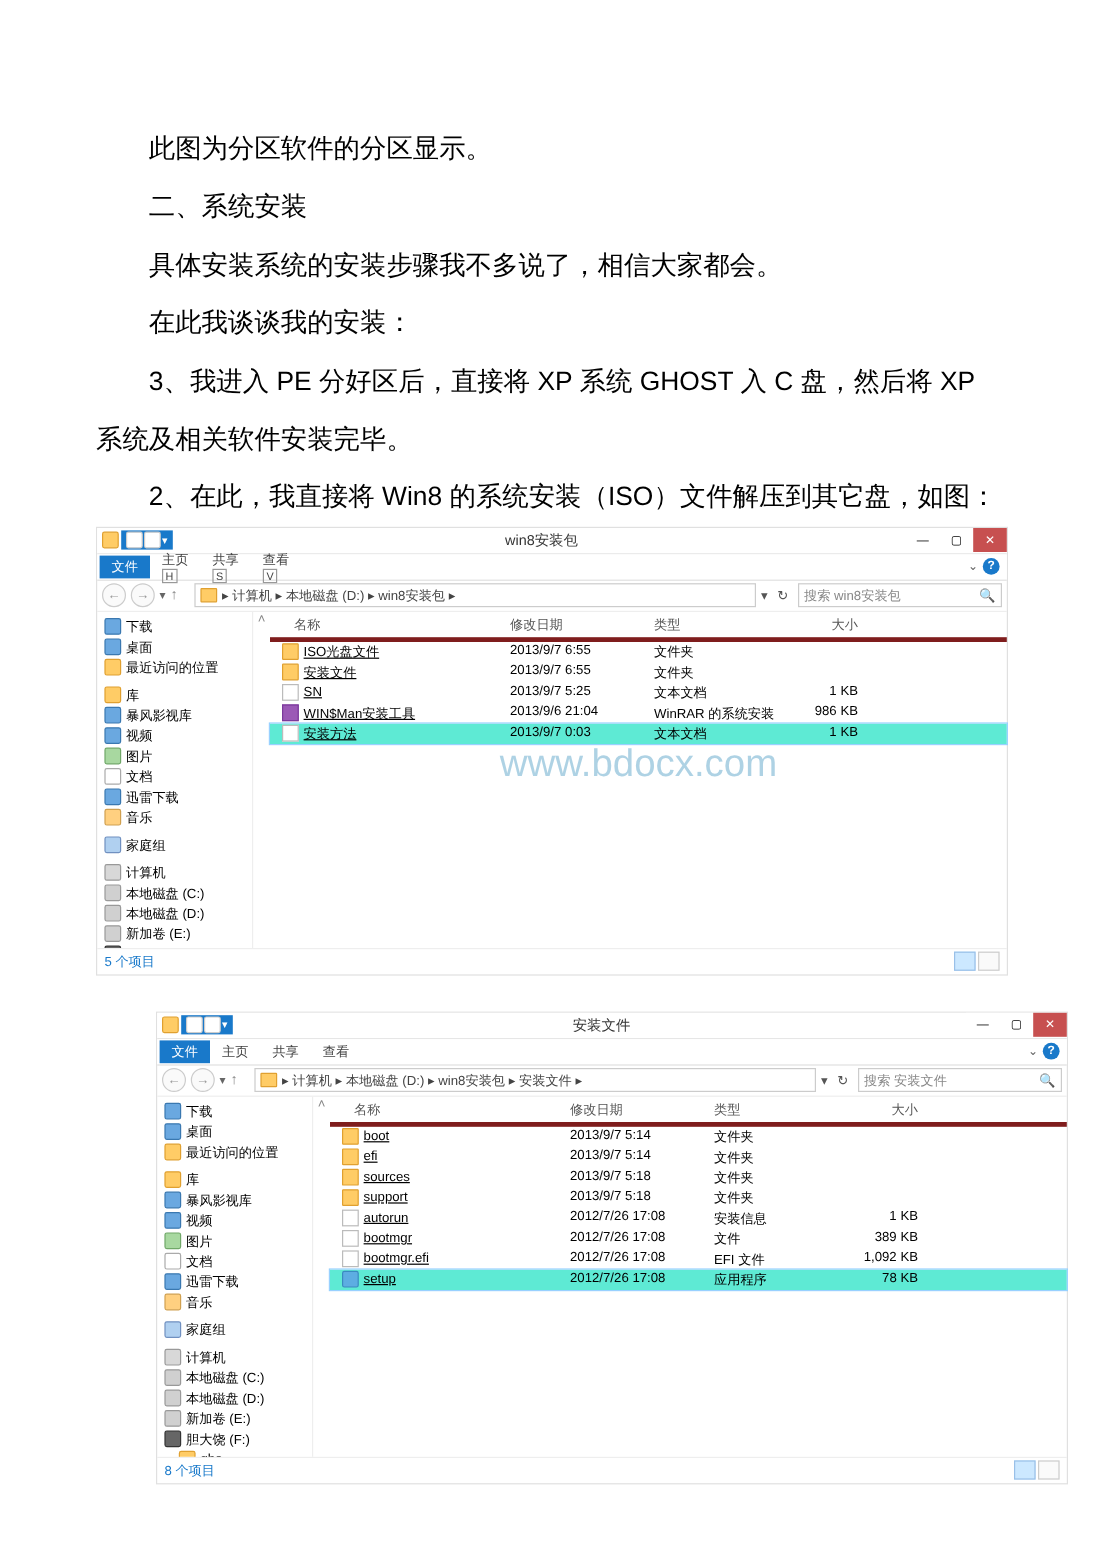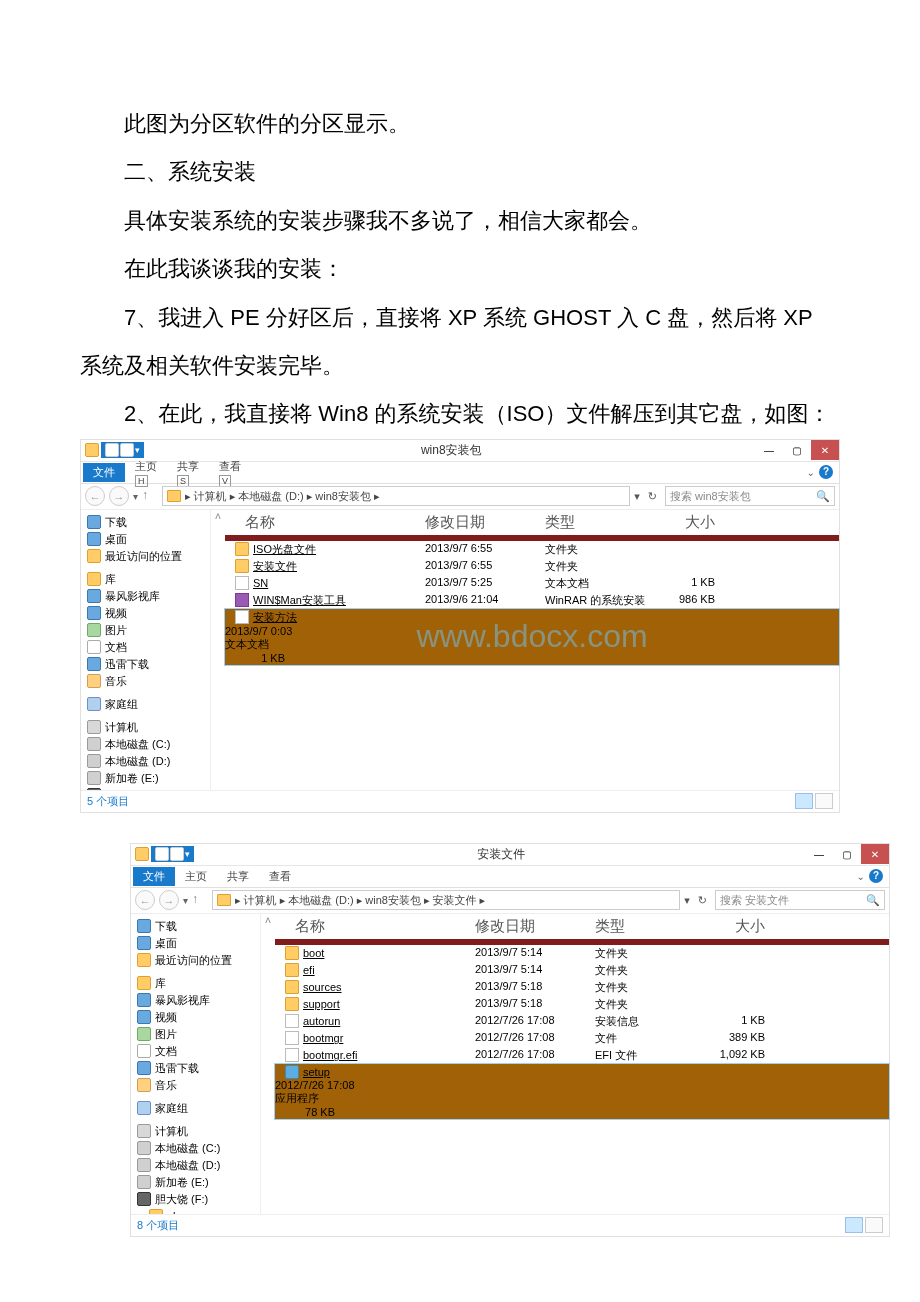--- a/index.html
+++ b/index.html
@@ -171,35 +171,35 @@
   .ico.net { background: #b0d0f0; border: 1px solid #7090c0; }
   .ico.computer { background: #d8d8d8; border: 1px solid #999; }
   .ico.home { background: #fff; border: 1px solid #aaa; }
 
   .filelist {
     flex: 1;
     position: relative;
   }
   .fl-header {
     display: flex;
-    border-bottom: 6px solid #7f1d1d;
+    border-bottom: 4px solid #7f1d1d;
     color: #555;
-    font-size: 15px;
+    font-size: 11px;
     padding: 3px 0;
   }
   .col-name { width: 200px; padding-left: 20px; }
   .col-date { width: 120px; }
   .col-type { width: 110px; }
   .col-size { width: 80px; text-align: right; padding-right: 20px; }
   .fl-row {
     display: flex;
     padding: 1px 0;
     font-size: 11px;
   }
-  .fl-row.selected { background: #a16207; outline: 1px solid #99d1ff; flex-direction: column; }
+  .fl-row.selected { background: #5eead4; outline: 1px solid #99d1ff; }
   .fl-row .col-name { display: flex; align-items: center; gap: 4px; padding-left: 10px; text-decoration: underline; }
   .fl-row .fico { width: 14px; height: 14px; }
   .fico.folder { background: #ffcc66; border: 1px solid #e0a030; border-radius: 1px; }
   .fico.txt { background: #fff; border: 1px solid #bbb; }
   .fico.rar { background: #9b59b6; border: 1px solid #7b399b; }
   .fico.exe { background: #5dade2; border: 1px solid #3a8ac0; border-radius: 2px; }
   .fico.cfg { background: #fff; border: 1px solid #bbb; position: relative; }
   .fico.dll { background: #fff; border: 1px solid #bbb; }
 
   .watermark {
@@ -233,21 +233,21 @@
   .explorer.second .body-split { height: 300px; }
   .scroll-up { width: 14px; text-align: center; color: #888; }
 </style>
 </head>
 <body>
 
 <p class="doc-text">此图为分区软件的分区显示。</p>
 <p class="doc-text">二、系统安装</p>
 <p class="doc-text">具体安装系统的安装步骤我不多说了，相信大家都会。</p>
 <p class="doc-text">在此我谈谈我的安装：</p>
-<p class="doc-text no-indent" style="text-indent:2em;">7、我进入 PE 分好区后，直接将 XP 系统 GHOST 入 C 盘，然后将 XP 系统及相关软件安装完毕。</p>
+<p class="doc-text no-indent" style="text-indent:2em;">3、我进入 PE 分好区后，直接将 XP 系统 GHOST 入 C 盘，然后将 XP 系统及相关软件安装完毕。</p>
 <p class="doc-text no-indent" style="text-indent:2em;">2、在此，我直接将 Win8 的系统安装（ISO）文件解压到其它盘，如图：</p>
 
 <div class="explorer">
   <div class="titlebar">
     <div class="qat">
       <span class="qat-icon small"></span>
       <span class="qat-bar">
         <span class="qat-icon"></span>
         <span class="qat-icon"></span>
         <span style="color:#fff;font-size:9px;">▾</span>

